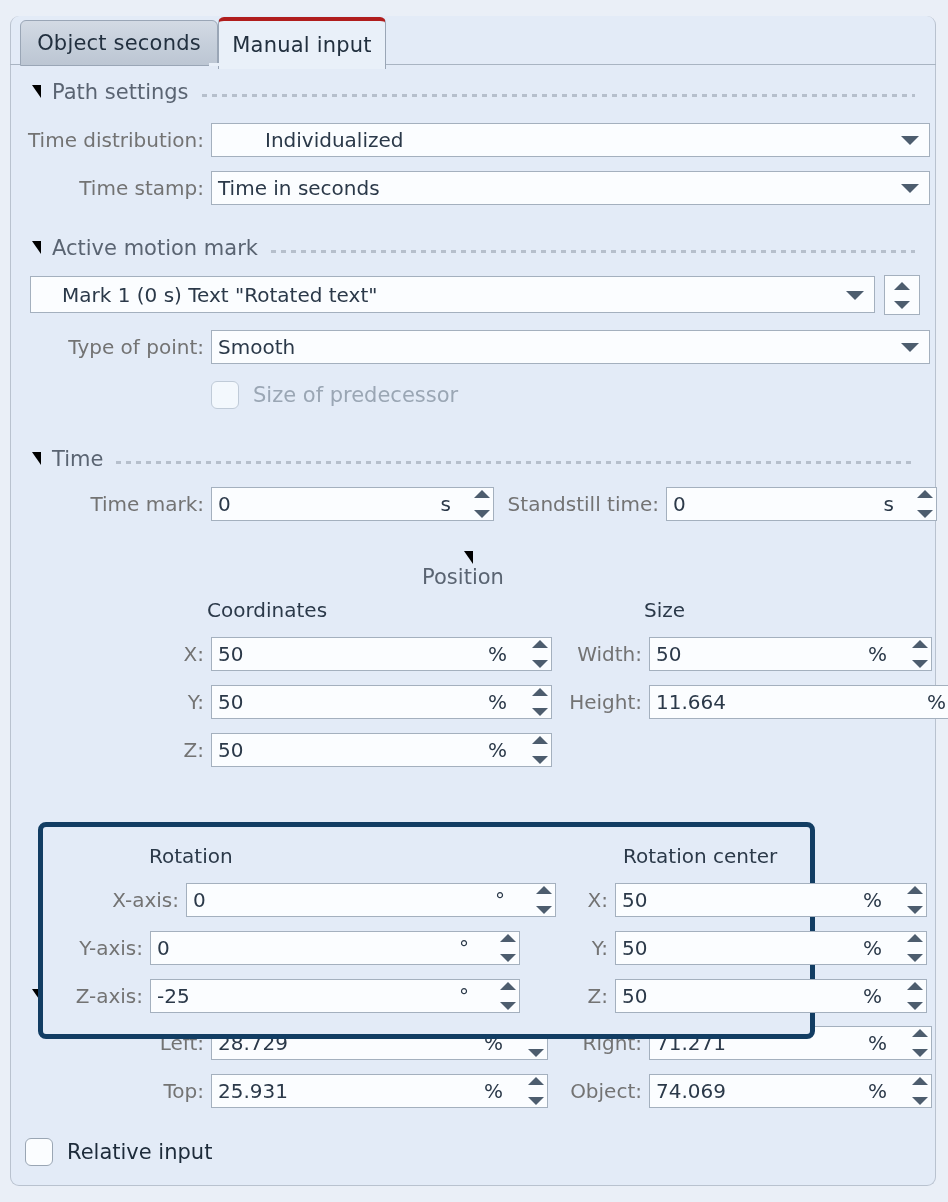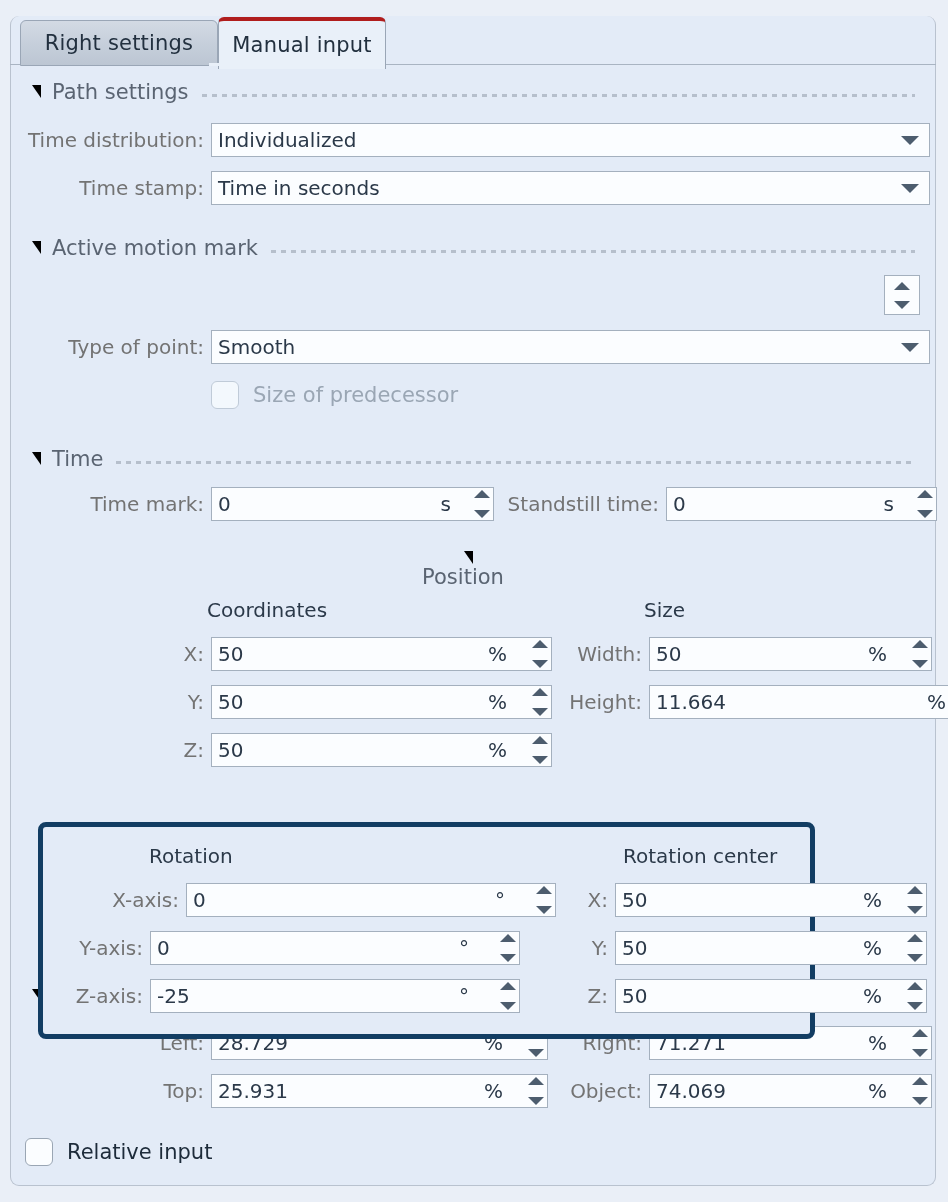--- a/index.html
+++ b/index.html
@@ -248,58 +248,64 @@
 </style>
 </head>
 <body>
 
 <div id="panel"></div>
 
 <div id="tabline"></div>
 
 <div id="tabbar">
   <div class="tab inactive">
-    <span>Right settings</span>
+    <span>Object seconds</span>
   </div>
   <div class="tab active">
     <span>Manual input</span>
   </div>
 </div>
 <div id="tabline-mask"></div>
 
 <div id="content">
 
   <div class="section" style="top:14px;width:904px;">
     <div class="tri"></div>
     <div class="section-title">Path settings</div>
     <div class="dots" style="flex:1;"></div>
   </div>
 
   <div class="row" style="top:58px;left:12px;">
     <div class="lbl" style="width:181px;">Time distribution:</div>
-    <div class="field" style="width:719px;margin-left:7px;">
+    <div class="field" style="width:719px;margin-left:7px;padding-left:47px;">
       <span class="val">Individualized</span>
       <span class="cbarrow"></span>
     </div>
   </div>
 
   <div class="row" style="top:106px;left:12px;">
     <div class="lbl" style="width:181px;">Time stamp:</div>
     <div class="field" style="width:719px;margin-left:7px;">
       <span class="val">Time in seconds</span>
       <span class="cbarrow"></span>
     </div>
   </div>
 
   <div class="section" style="top:170px;width:904px;">
     <div class="tri"></div>
     <div class="section-title">Active motion mark</div>
     <div class="dots" style="flex:1;"></div>
   </div>
 
+  <div class="row" style="top:211px;left:19px;">
+    <div class="field" style="width:845px;height:37px;">
+      <span class="val" style="padding-left:31px;">Mark 1 (0 s) Text "Rotated text"</span>
+      <span class="cbarrow"></span>
+    </div>
+  </div>
   <div class="spinbox" style="left:873px;top:210px;">
     <span class="up"></span>
     <span class="dn"></span>
   </div>
 
   <div class="row" style="top:265px;left:12px;">
     <div class="lbl" style="width:181px;">Type of point:</div>
     <div class="field" style="width:719px;margin-left:7px;">
       <span class="val">Smooth</span>
       <span class="cbarrow"></span>

